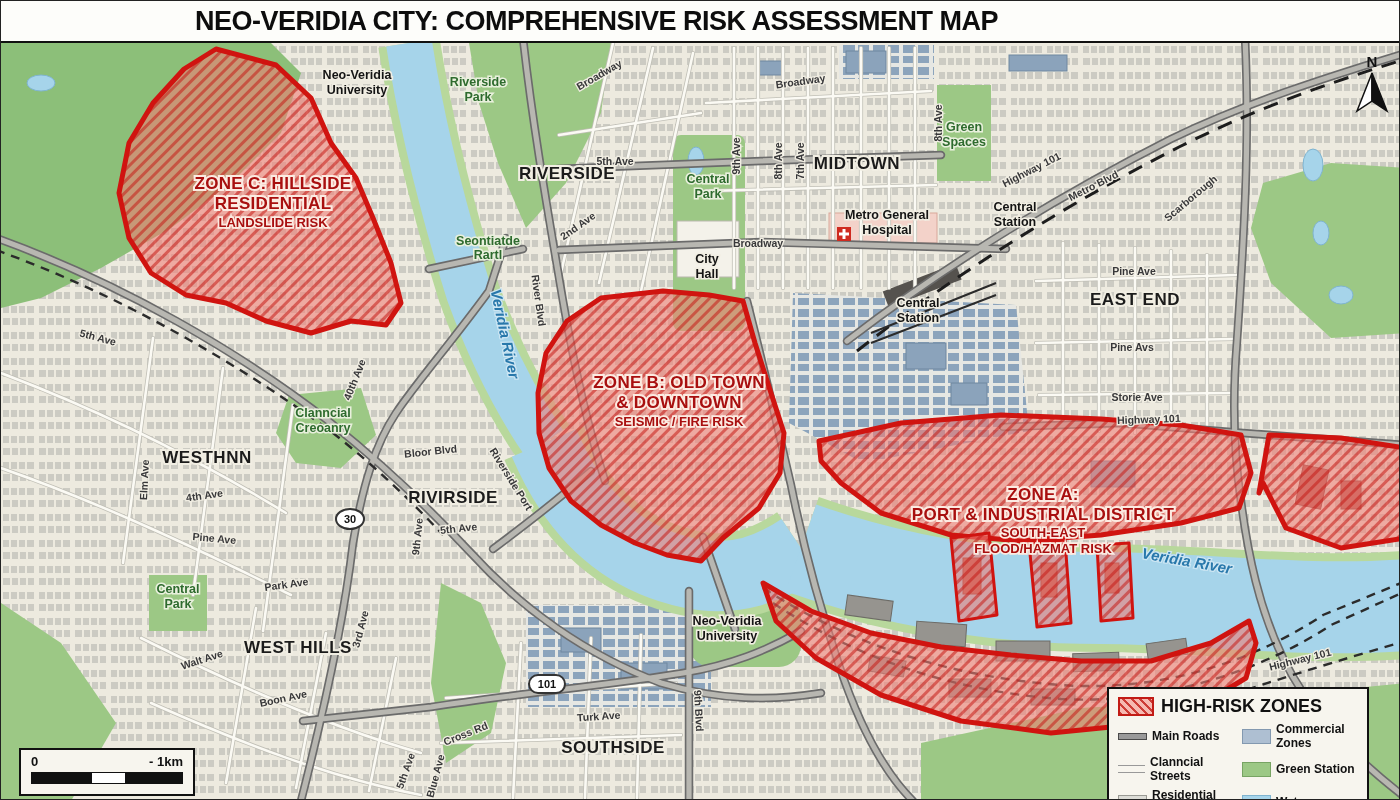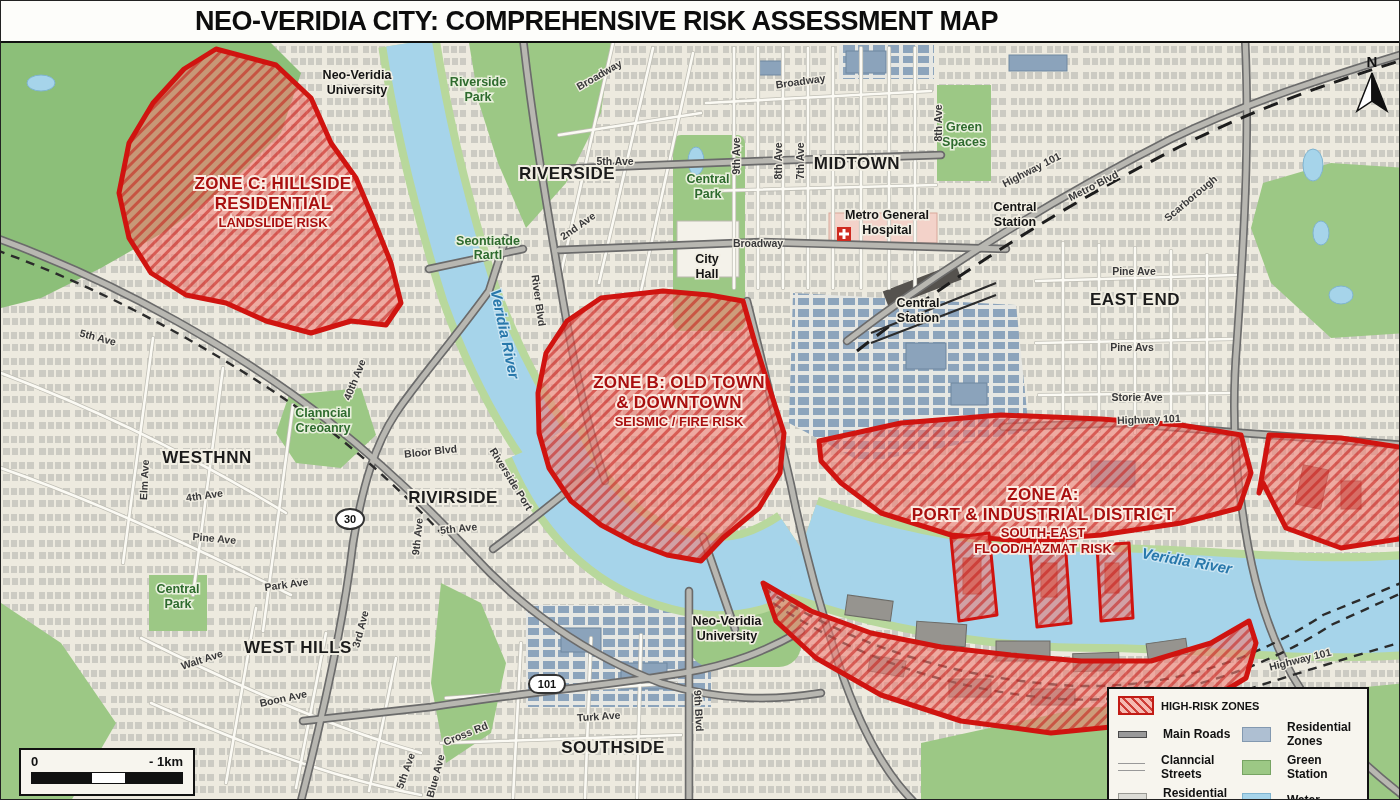--- a/index.html
+++ b/index.html
@@ -43,22 +43,22 @@
   .scalebar .bar .b1{width:40%;background:#111;}
   .scalebar .bar .b2{width:22%;background:#fff;}
   .scalebar .bar .b3{width:38%;background:#111;}
   
   .legend{position:absolute;left:1106px;top:644px;width:262px;background:#f7f5ee;border:2.5px solid #111;
           box-sizing:border-box;padding:7px 9px;display:grid;grid-template-columns:1fr 1fr;
           grid-column-gap:8px;grid-row-gap:5px;}
   .legend .lg-title{grid-column:1 / span 2;display:flex;align-items:center;gap:7px;}
   .legend .lg-title .sw-hatch{width:32px;height:15px;border:2px solid #c21b15;
       background:repeating-linear-gradient(45deg,rgba(198,28,22,0.85) 0 2px,#f6b9b1 2px 6px);}
-  .legend .lg-title span{font-size:11px;font-weight:800;color:#111;}
-  .legend .lg-item{display:flex;align-items:center;gap:16px;font-size:12px;font-weight:700;color:#111;}
+  .legend .lg-title span{font-size:18px;font-weight:800;color:#111;}
+  .legend .lg-item{display:flex;align-items:center;gap:5px;font-size:12px;font-weight:700;color:#111;}
   .legend .sw{width:27px;flex:none;}
   .sw-mainroad{height:5px;background:#9a9a9a;border:1px solid #4a4a4a;}
   .sw-secondary{height:6px;border-top:1.5px solid #999;border-bottom:1.5px solid #999;}
   .sw-resid{height:13px;background:#dcdcd6;border:1px solid #9a9a94;}
   .sw-comm2{height:13px;background:#aebfd2;border:1px solid #8399b0;}
   .sw-green{height:13px;background:#9cc885;border:1px solid #77a463;}
   .sw-water{height:13px;background:#a6d4ea;border:1px solid #7fb4d0;}
 </style>
 </head>
 <body>
@@ -451,21 +451,21 @@
     <div class="lg-title">
       <div class="sw-hatch"></div>
       <span>HIGH-RISK ZONES</span>
     </div>
     <div class="lg-item">
       <div class="sw sw-mainroad"></div>
       <span>Main Roads</span>
     </div>
     <div class="lg-item">
       <div class="sw sw-comm2"></div>
-      <span>Residential Zones</span>
+      <span>Commercial Zones</span>
     </div>
     <div class="lg-item">
       <div class="sw sw-secondary"></div>
       <span>Clanncial Streets</span>
     </div>
     <div class="lg-item">
       <div class="sw sw-green"></div>
       <span>Green Station</span>
     </div>
     <div class="lg-item">

